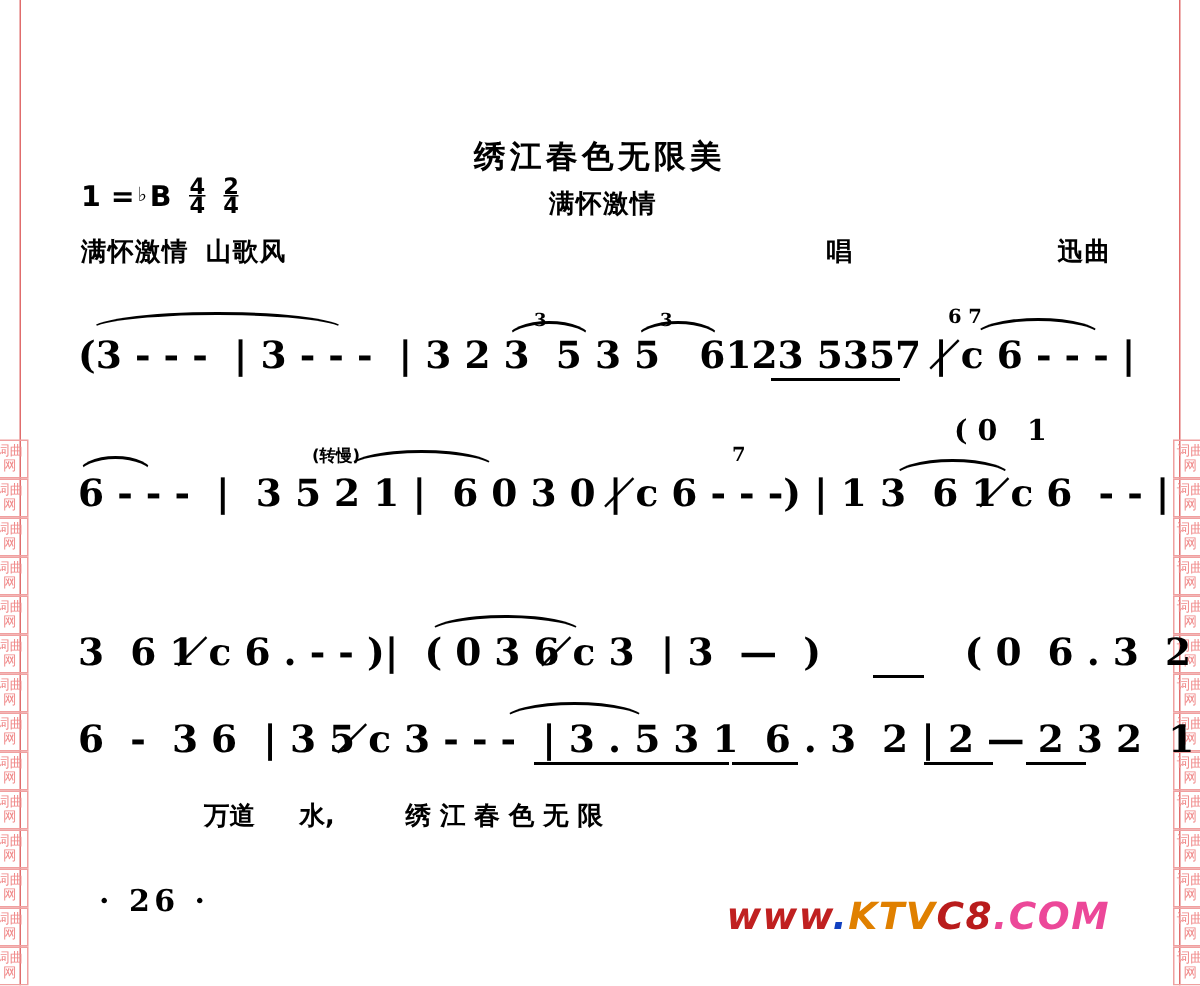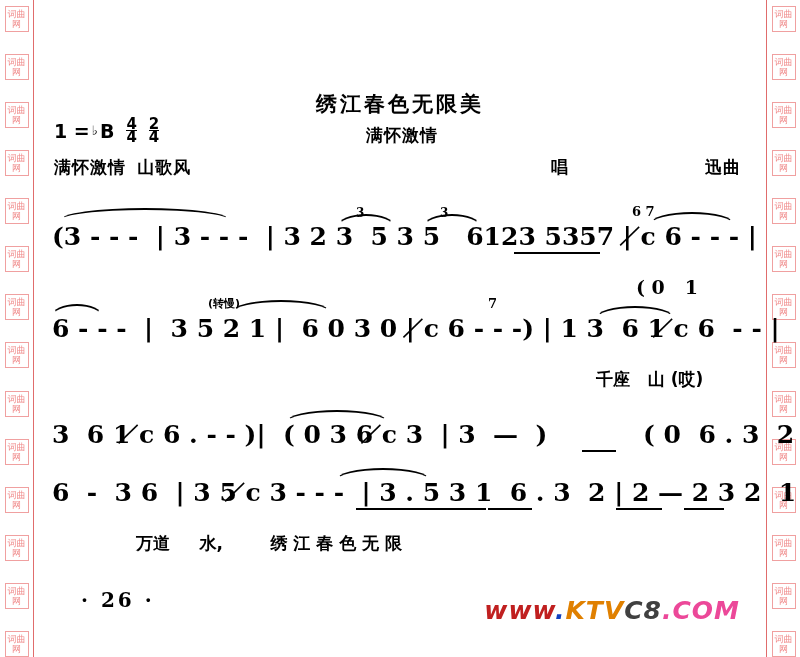--- a/index.html
+++ b/index.html
@@ -13,27 +13,26 @@
     position: relative;
     overflow: hidden;
     font-family: "Liberation Serif", serif;
     color: #000;
   }
 
   
   .wm-col {
     position: absolute;
     top: 0;
-    width: 34px;
+    width: 14px;
     height: 657px;
     display: flex;
     flex-direction: column;
     align-items: center;
-    justify-content: space-between;
-    gap: 18px;
+    justify-content: flex-end;
     padding-top: 6px;
     box-sizing: border-box;
     pointer-events: none;
   }
   .wm-col.left { left: 0; border-right: 1px solid #e06c6c; }
   .wm-col.right { right: 0; border-left: 1px solid #e06c6c; }
   .wm-box {
     width: 22px;
     font-size: 9px;
     line-height: 10px;
@@ -191,42 +190,42 @@
 
   .triplet {
     position: absolute;
     font-family: "DejaVu Serif", serif;
     font-size: 12px;
     font-weight: bold;
   }
 
   .page-num {
     position: absolute;
-    left: 45px;
+    left: 30px;
     top: 588px;
     font-size: 20px;
     font-weight: bold;
     font-family: "DejaVu Serif", serif;
     letter-spacing: 3px;
   }
 
   .site-url {
     position: absolute;
     right: 24px;
     top: 596px;
     font-size: 25px;
     font-weight: bold;
     font-style: italic;
     font-family: "DejaVu Sans", sans-serif;
     letter-spacing: 1px;
   }
   .site-url .c1 { color: #c02020; text-align: center; }
   .site-url .c2 { color: #1040c0; }
   .site-url .c3 { color: #e08000; }
-  .site-url .c4 { color: #404040; }
+  .site-url .c4 { color: #b91c1c; }
   .site-url .c5 { color: #ec4899; }
 </style>
 </head>
 <body>
 
 <div class="wm-col left" id="wm-left">
     <div class="wm-box">词曲网</div>
     <div class="wm-box">词曲网</div>
     <div class="wm-box">词曲网</div>
     <div class="wm-box">词曲网</div>
@@ -296,21 +295,20 @@
   <div class="beam" style="top:252px; left:520px; width:44px;"></div>
 
   <div class="music-row row2">6 - - -  |  3 5 2 1 |  6 0 3 0 | ̸c 6 - - -) | 1 3  6 1 ̸c 6  - - |</div>
   <div class="annot annot-a">(转慢)</div>
   <div class="triplet" style="top:296px; left:452px; font-size:13px;">7</div>
   <div class="slur" style="top:304px; left:16px; width:48px;"></div>
   <div class="slur" style="top:300px; left:196px; width:96px;"></div>
   <div class="slur" style="top:306px; left:560px; width:76px;"></div>
   <div class="partial-row p1">( 0   1</div>
 
-  <div class="lyric-row lyr1">千座   山 (哎)</div>
 
   <div class="music-row row3">3  6 1 ̸c 6 . - - )|  ( 0 3 6 ̸c 3  | 3  —  )           ( 0  6 . 3  2  —  )</div>
   <div class="slur" style="top:410px; left:250px; width:100px;"></div>
   <div class="beam" style="top:450px; left:546px; width:34px;"></div>
 
   <div class="music-row row4">6  -  3 6  | 3 5 ̸c 3 - - -  | 3 . 5 3 1  6 . 3  2 | 2 — 2 3 2  1 2 |</div>
   <div class="slur" style="top:468px; left:300px; width:92px;"></div>
   <div class="beam" style="top:508px; left:320px; width:130px;"></div>
   <div class="beam" style="top:508px; left:452px; width:44px;"></div>
   <div class="beam" style="top:508px; left:580px; width:46px;"></div>

